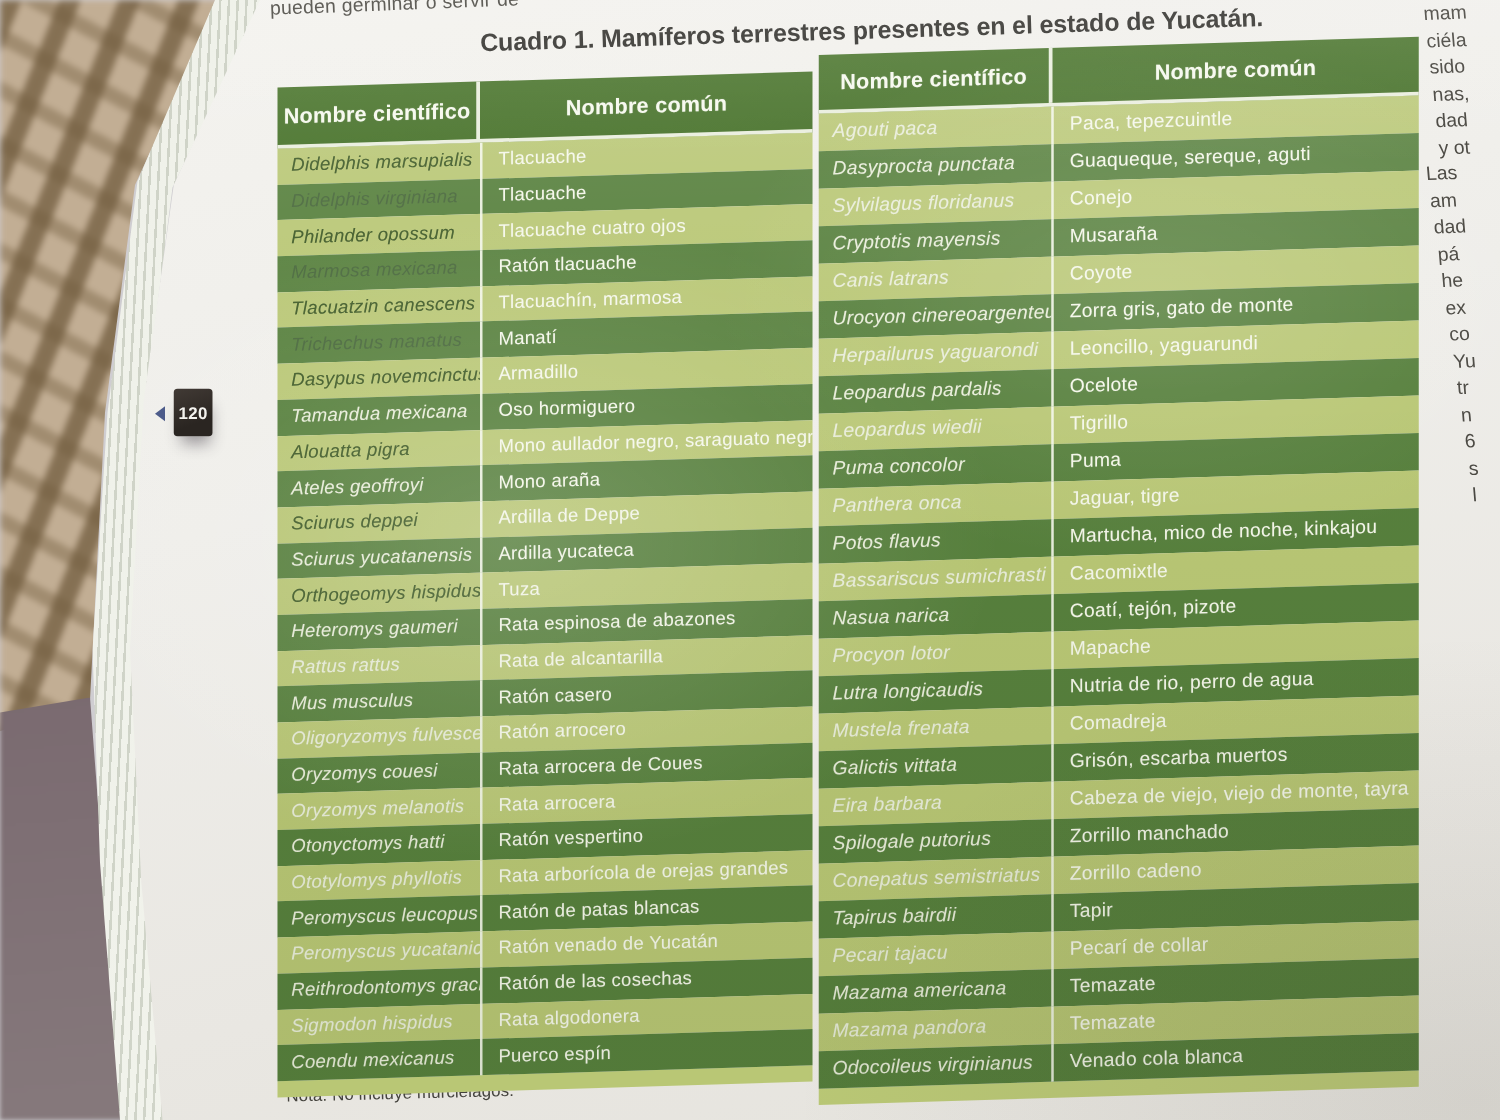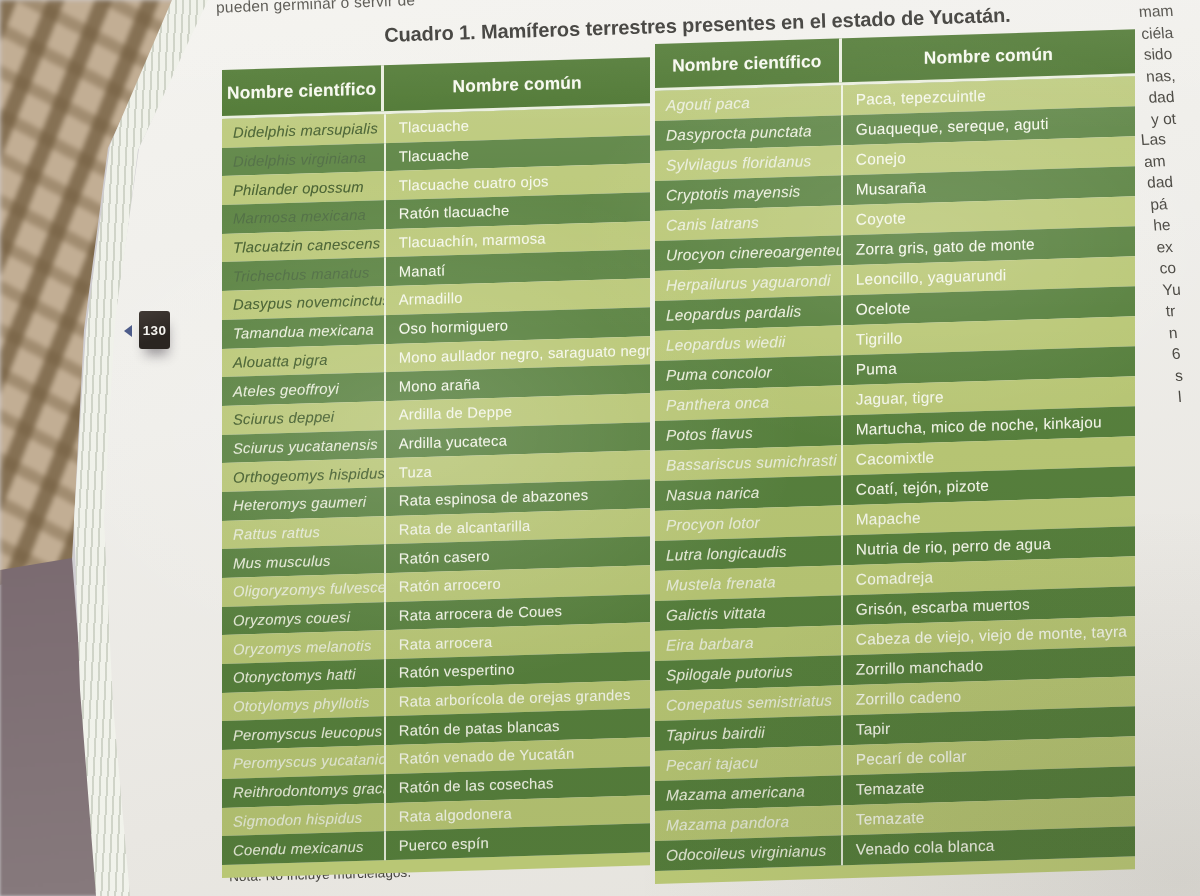--- a/index.html
+++ b/index.html
@@ -360,16 +360,16 @@
         <div class="margin-line light" style="margin-left: 13px;">6</div>
         <div class="margin-line dark" style="margin-left: 14.3px;">s</div>
         <div class="margin-line light" style="margin-left: 15.6px;">l</div>
       </div>
 
     <div class="photo-glare"></div>
   </div>
 
   <div class="marker-arrow"></div>
   <div class="page-marker">
-    <span>130</span>
+    <span>120</span>
   </div>
 
 </div>
 
 </body></html>

